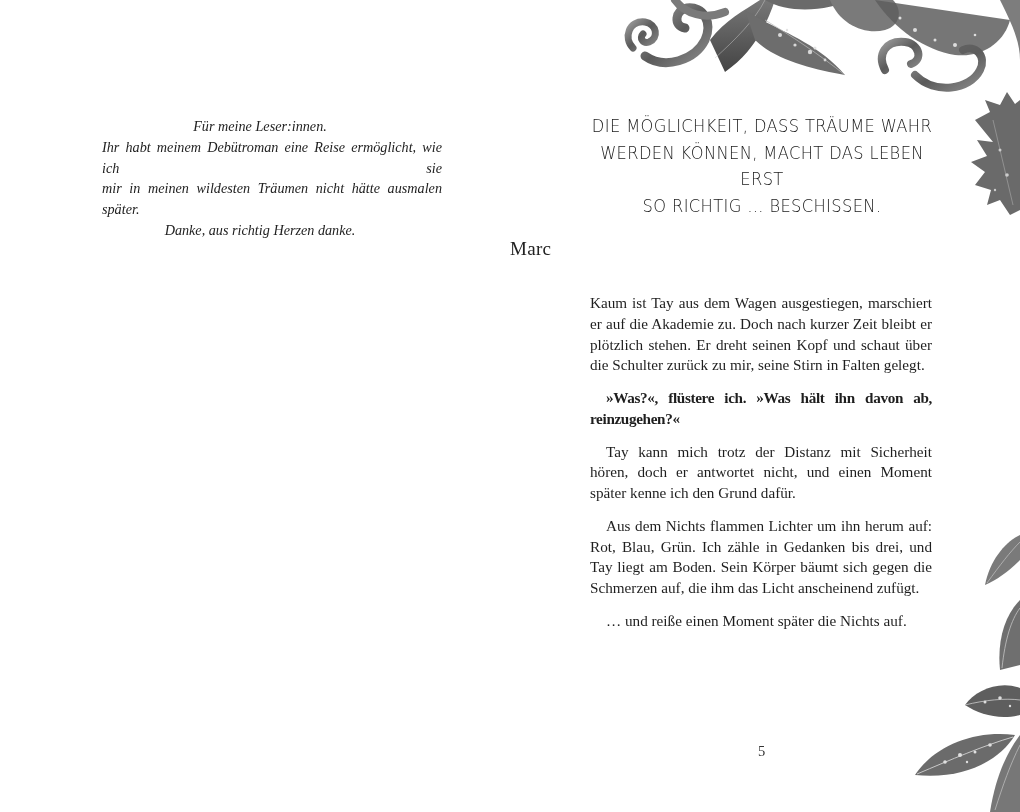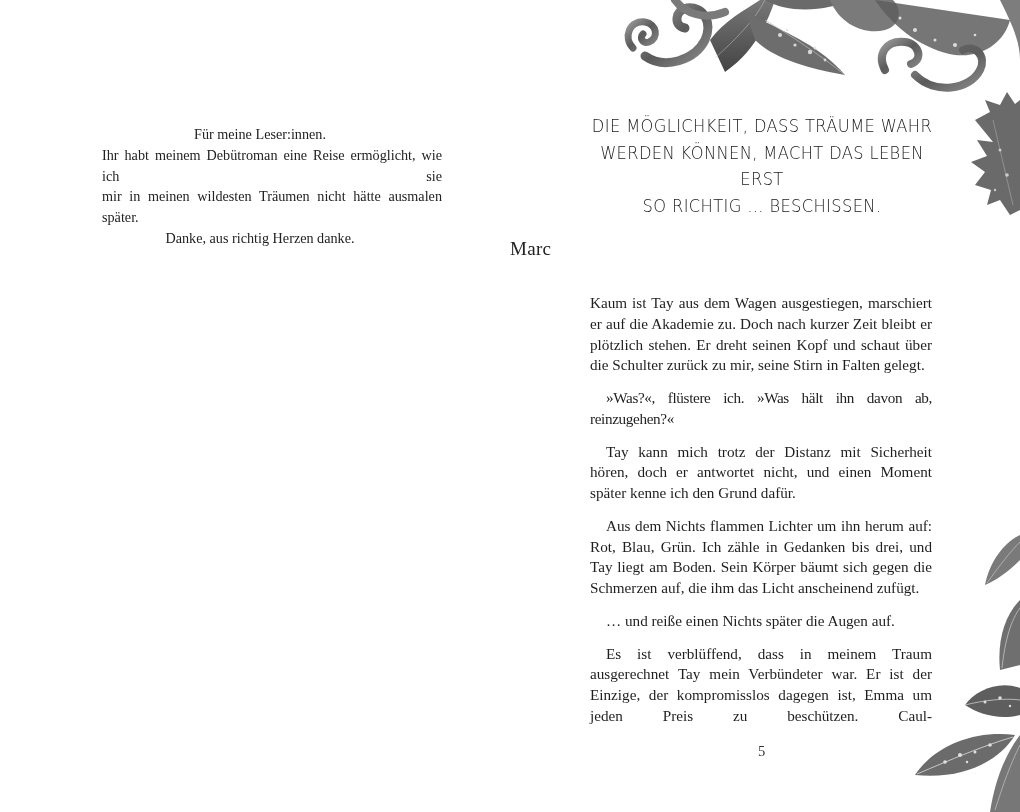--- a/index.html
+++ b/index.html
@@ -6,22 +6,22 @@
   body {
     width: 1020px; height: 812px; overflow: hidden; background: #ffffff;
     position: relative; font-family: "Liberation Serif", "DejaVu Serif", serif; color: #1f1f1f;
   }
   .spread { position: absolute; inset: 0; }
   .page { position: absolute; top: 0; height: 812px; }
   .page-left { left: 0; width: 510px; }
   .page-right { left: 510px; width: 510px; }
 
   .dedication {
-    position: absolute; left: 78px; top: 124px; width: 364px;
-    font-size: 14.2px; line-height: 20.8px; text-align: center; color: #222;
+    position: absolute; left: 78px; top: 116px; width: 364px;
+    font-style: italic; font-size: 14.2px; line-height: 20.8px; text-align: center; color: #222;
   }
   .dedication p { margin: 0; }
   .dedication .just { text-align: justify; text-align-last: justify; margin-left: 24px; }
 
   .epigraph {
     position: absolute; left: 66px; top: 113px; width: 372px; text-align: center;
     font-family: "DejaVu Sans", "Liberation Sans", sans-serif; font-size: 17.5px;
     letter-spacing: 0.4px; line-height: 26.5px; text-transform: uppercase;
     font-weight: 300; color: #1a1a1a; transform: scaleX(0.93); transform-origin: center top;
   }
@@ -32,21 +32,21 @@
     font-size: 19px; color: #222; letter-spacing: 0.3px;
   }
 
   .body-text {
     position: absolute; left: 68px; top: 281px; width: 366px;
     font-size: 15.2px; line-height: 20.75px; color: #1e1e1e;
   }
   .body-text p { margin: 12px; text-align: justify; hyphens: manual; }
   .body-text p.indent { text-indent: 16px; }
   .body-text p.last-justify { text-align-last: justify; }
-  .body-text p.tight { letter-spacing: -0.35px; word-spacing: -1px; }
+  .body-text p.tight { letter-spacing: -0.35px; word-spacing: -1px; font-weight: bold; }
 
   .page-number {
     position: absolute; left: 0; width: 503px; top: 743px; text-align: center;
     font-size: 14.5px; color: #333;
   }
 
   .deco { position: absolute; pointer-events: none; }
 </style>
 </head>
 <body>
@@ -119,22 +119,21 @@
       <p>so richtig … beschissen.</p>
     </div>
 
     <div class="chapter-title">Marc</div>
 
     <div class="body-text">
       <p>Kaum ist Tay aus dem Wagen ausgestiegen, marschiert er auf die Akademie zu. Doch nach kurzer Zeit bleibt er plötz­lich stehen. Er dreht seinen Kopf und schaut über die Schul­ter zurück zu mir, seine Stirn in Falten gelegt.</p>
       <p class="indent tight">»Was?«, flüstere ich. »Was hält ihn davon ab, reinzugehen?«</p>
       <p class="indent">Tay kann mich trotz der Distanz mit Sicherheit hören, doch er antwortet nicht, und einen Moment später kenne ich den Grund dafür.</p>
       <p class="indent">Aus dem Nichts flammen Lichter um ihn herum auf: Rot, Blau, Grün. Ich zähle in Gedanken bis drei, und Tay liegt am Boden. Sein Körper bäumt sich gegen die Schmerzen auf, die ihm das Licht anscheinend zufügt.</p>
-      <p class="indent">… und reiße einen Nichts später die Augen auf.</p>
-      <p class="indent last-justify">Es ist verblüffend, dass in meinem Traum ausgerechnet Tay mein Verbündeter war. Er ist der Einzige, der kompromiss­los dagegen ist, Emma um jeden Preis zu beschützen. Caul-</p>
+      <p class="indent">… und reiße einen Moment später die Nichts auf.</p>
     </div>
 
     <div class="page-number">5</div>
 
     <svg class="deco" style="left:395px; top:530px;" width="115" height="282" viewBox="0 0 115 282">
 
       <path d="M80,55 C85,30 100,12 115,5 L115,30 C105,40 92,50 80,55 Z" fill="#7a7a7a"></path>
       <path d="M82,53 C95,35 105,22 115,12" stroke="#bbb" stroke-width="0.8" fill="none"></path>
 
       <path d="M95,140 C92,110 100,85 115,70 L115,135 Z" fill="#6f6f6f"></path>

